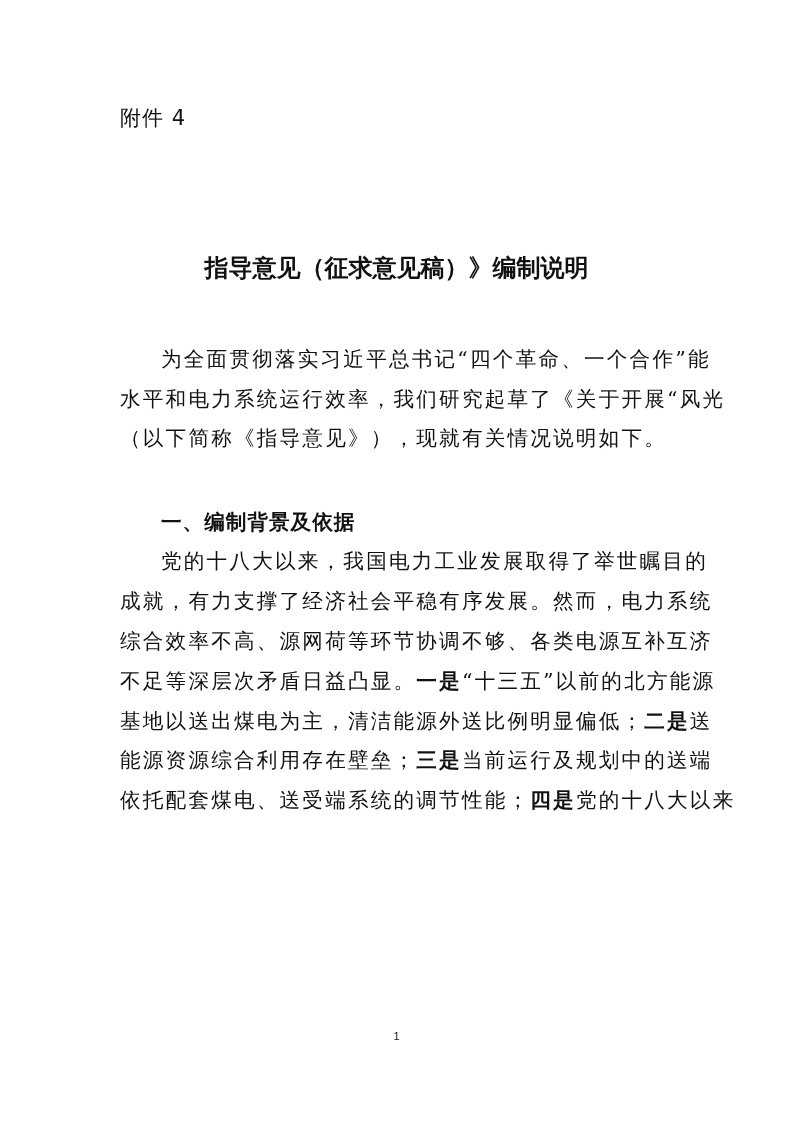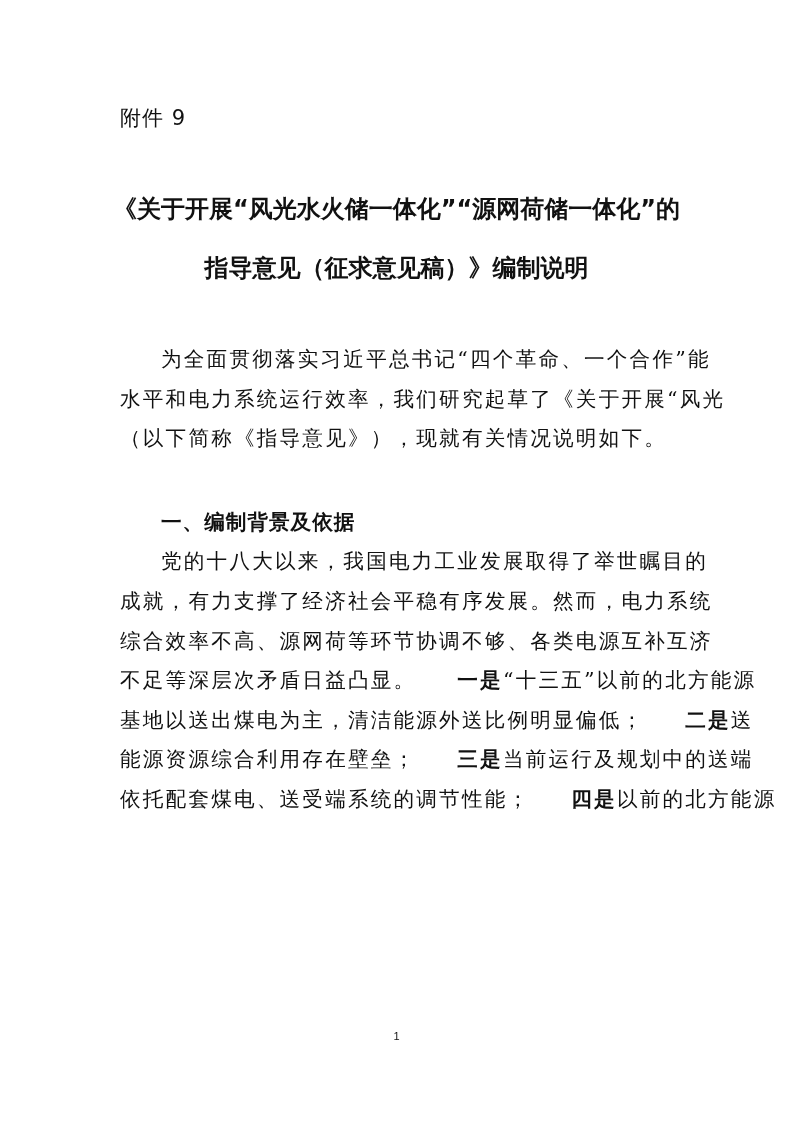--- a/index.html
+++ b/index.html
@@ -6,30 +6,29 @@
     body { width: 793px; height: 1122px; position: relative; overflow: hidden; color: #111; }
     .page { position: absolute; left: 0; top: 0; width: 793px; height: 1122px; background: #fff; }
     .attachment { position: absolute; left: 120px; top: 104px; font-size: 21px; font-family: "DejaVu Sans", sans-serif; letter-spacing: 1px; }
     .title { position: absolute; left: 0; width: 793px; text-align: center; font-family: "DejaVu Sans", sans-serif; font-size: 24px; font-weight: bold; letter-spacing: 0px; }
     .title.l1 { top: 193px; }
     .title.l2 { top: 252px; }
     .body { position: absolute; left: 120px; top: 340px; width: 556px; font-family: "DejaVu Serif", serif; font-size: 20.6px; line-height: 39.6px; }
     .line { white-space: nowrap; letter-spacing: 2.2px; height: 39.6px; }
     .indent { padding-left: 41px; }
     .heading { font-family: "DejaVu Sans", sans-serif; font-weight: bold; letter-spacing: 1px; margin-top: 44px; }
-    b { font-family: Liberation Serif, serif; font-weight: bold; margin-left: 41px; }
+    b { font-family: Liberation Sans, sans-serif; font-weight: bold; }
     .page-num { position: absolute; left: 0; width: 793px; top: 1030px; text-align: center; font-family: "Liberation Sans", sans-serif; font-size: 11px; }
   </style>
 </head>
 <body>
 
 <div class="page">
-  <div class="attachment">附件 9</div>
+  <div class="attachment">附件 4</div>
 
-  <div class="title l1">《关于开展“风光水火储一体化”“源网荷储一体化”的</div>
   <div class="title l2">指导意见（征求意见稿）》编制说明</div>
 
   <div class="body">
     <div class="line indent">为全面贯彻落实习近平总书记“四个革命、一个合作”能</div>
     <div class="line">水平和电力系统运行效率，我们研究起草了《关于开展“风光</div>
     <div class="line">（以下简称《指导意见》），现就有关情况说明如下。</div>
 
     <div class="line indent heading">一、编制背景及依据</div>
 
     <div class="line indent">党的十八大以来，我国电力工业发展取得了举世瞩目的</div>
@@ -38,18 +37,18 @@
     <div class="line">
       <span>不足等深层次矛盾日益凸显。</span><b>一是</b><span>“十三五”以前的北方能源</span>
     </div>
     <div class="line">
       <span>基地以送出煤电为主，清洁能源外送比例明显偏低；</span><b>二是</b><span>送</span>
     </div>
     <div class="line">
       <span>能源资源综合利用存在壁垒；</span><b>三是</b><span>当前运行及规划中的送端</span>
     </div>
     <div class="line">
-      <span>依托配套煤电、送受端系统的调节性能；</span><b>四是</b><span>以前的北方能源</span>
+      <span>依托配套煤电、送受端系统的调节性能；</span><b>四是</b><span>党的十八大以来</span>
     </div>
   </div>
 
   <div class="page-num">1</div>
 </div>
 
 </body></html>

